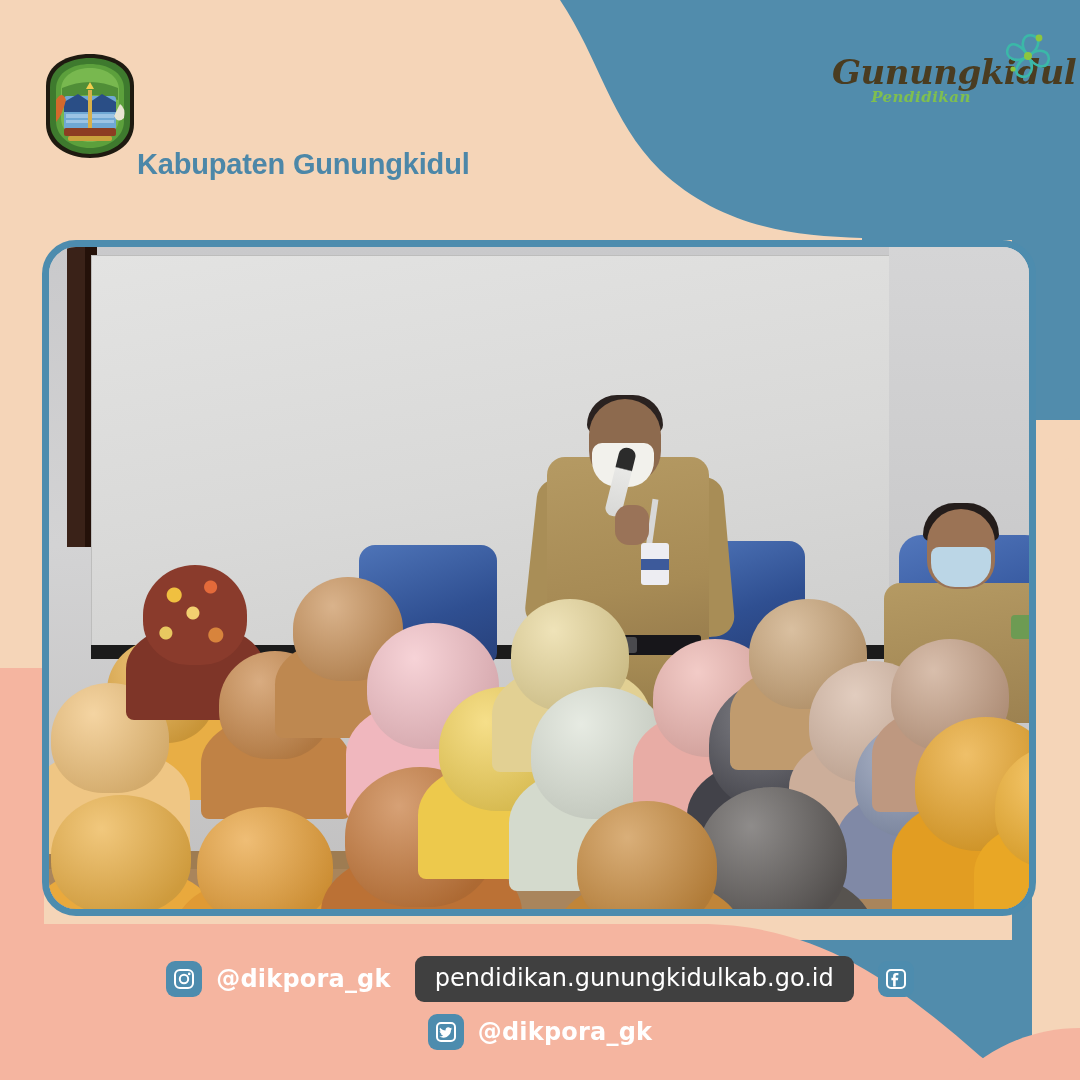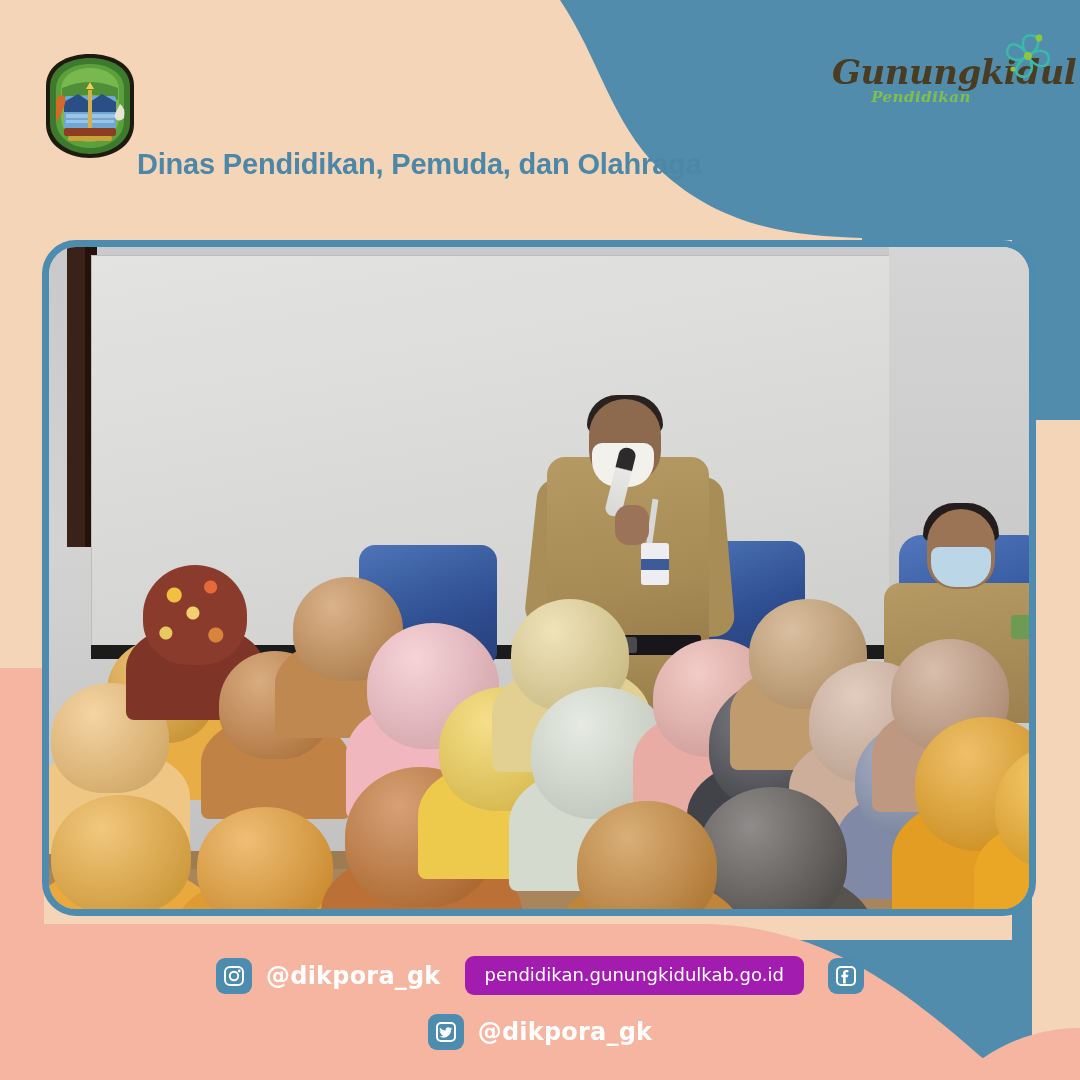--- a/index.html
+++ b/index.html
@@ -170,23 +170,23 @@
     display:flex; align-items:center; justify-content:center;
     flex:0 0 auto;
   }
   .sm-label {
     color:#FFFFFF; font-weight:bold; font-size:24px;
     letter-spacing:0.2px; white-space:nowrap;
     font-family:"DejaVu Sans", sans-serif;
   }
   .sm-label.small { font-size:19px; }
   .url-pill {
-    background:#a21caf; color:#FFFFFF;
+    background:#404040; color:#FFFFFF;
     padding:8px 20px 10px; border-radius:9px;
-    font-size:18px; font-weight:normal; white-space:nowrap;
+    font-size:24px; font-weight:normal; white-space:nowrap;
     font-family:"DejaVu Sans", sans-serif;
     margin:0 10px;
     text-align:center;
   }
 </style>
 </head>
 <body>
 
 <div class="canvas">
 
@@ -232,21 +232,20 @@
       <path d="M24,68 h48 v3 h-48 Z" fill="#9CC4E4"></path>
       <path d="M46,38 h4 v40 h-4 Z" fill="#D8B04A"></path>
       <path d="M48,30 l4,7 h-8 Z" fill="#F2CE4E"></path>
       <path d="M14,48 q6,-10 10,0 q-4,16 -10,22 Z" fill="#D4692C"></path>
       <path d="M78,52 q6,4 4,14 q-6,6 -10,-2 Z" fill="#E9E4D2"></path>
       <rect x="22" y="76" width="52" height="8" rx="2" fill="#8C3D22"></rect>
       <rect x="26" y="84" width="44" height="5" rx="2" fill="#C9A23C"></rect>
     </svg>
 
     <div class="header-text">
-      <span class="header-line">Dinas Pendidikan, Pemuda, dan Olahraga</span>
       <span class="header-line">Kabupaten Gunungkidul</span>
     </div>
   </div>
 
   <div class="brand">
     <div class="brand-word">Gunungkidul</div>
     <div class="brand-sub">Pendidikan</div>
     <svg class="brand-flourish" viewBox="0 0 58 56">
       <g fill="none" stroke="#3BB8A8" stroke-width="2.6" stroke-linecap="round">
         <path d="M30,30 C20,18 26,6 36,10 C44,13 40,25 30,30 Z"></path>

